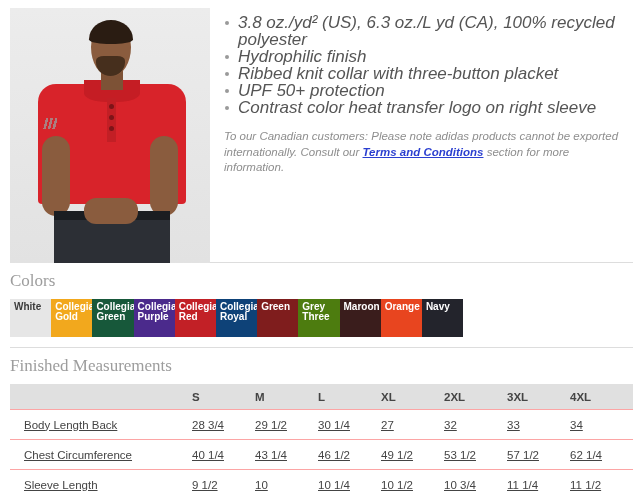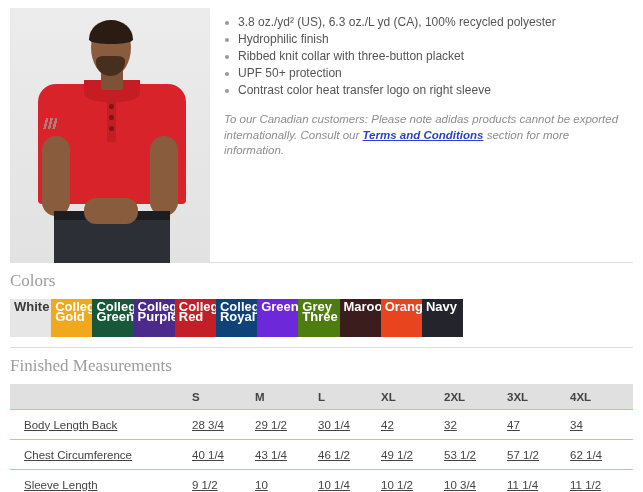--- a/index.html
+++ b/index.html
@@ -145,23 +145,24 @@
     padding: 6px 22px 0 14px;
   }
   ul.feature-list {
     list-style: none;
     margin: 0;
     padding: 0;
   }
   ul.feature-list li {
     position: relative;
     padding-left: 14px;
-    font-size: 12px;
+    font-size: 17px;
     line-height: 17px;
     color: #555555;
+    font-style: italic;
   }
   ul.feature-list li:before {
     content: "";
     position: absolute;
     left: 1px; top: 7px;
     width: 4px; height: 4px;
     border-radius: 50%;
     background: #9a9a9a;
   }
   .canada-note {
@@ -197,21 +198,21 @@
   .swatch-row {
     display: flex;
     margin: 0 0 10px 10px;
     width: 535px;
   }
   .swatch {
     width: 41.2px;
     height: 38px;
     box-sizing: border-box;
     padding: 3px 3px 0 4px;
-    font-size: 13px;
+    font-size: 10px;
     line-height: 10px;
     font-weight: bold;
     overflow: hidden;
     flex: 0 0 auto;
   }
 
   
   table.measurements {
     border-collapse: collapse;
     width: 610px;
@@ -287,21 +288,21 @@
 
 <div class="section-heading">Colors</div>
 
 <div class="swatch-row">
   <div class="swatch" style="background: rgb(230, 230, 230); color: rgb(58, 58, 58);"><span>White</span></div>
   <div class="swatch" style="background: rgb(242, 168, 29); color: rgb(255, 255, 255);"><span>Collegiate Gold</span></div>
   <div class="swatch" style="background: rgb(23, 88, 58); color: rgb(255, 255, 255);"><span>Collegiate Green</span></div>
   <div class="swatch" style="background: rgb(75, 42, 140); color: rgb(255, 255, 255);"><span>Collegiate Purple</span></div>
   <div class="swatch" style="background: rgb(194, 32, 38); color: rgb(255, 255, 255);"><span>Collegiate Red</span></div>
   <div class="swatch" style="background: rgb(14, 66, 120); color: rgb(255, 255, 255);"><span>Collegiate Royal</span></div>
-  <div class="swatch" style="background: #6d28d9; color: rgb(255, 255, 255);"><span>Green</span></div>
+  <div class="swatch" style="background: #7f1d1d; color: rgb(255, 255, 255);"><span>Green</span></div>
   <div class="swatch" style="background: #4d7c0f; color: rgb(255, 255, 255);"><span>Grey Three</span></div>
   <div class="swatch" style="background: rgb(58, 29, 28); color: rgb(255, 255, 255);"><span>Maroon</span></div>
   <div class="swatch" style="background: rgb(232, 69, 31); color: rgb(255, 255, 255);"><span>Orange</span></div>
   <div class="swatch" style="background: rgb(35, 36, 44); color: rgb(255, 255, 255);"><span>Navy</span></div>
 </div>
 
 <div class="divider"></div>
 
 <div class="section-heading">Finished Measurements</div>
 
@@ -317,23 +318,23 @@
       <th class="col-size">3XL</th>
       <th class="col-size">4XL</th>
     </tr>
   </thead>
   <tbody>
     <tr>
       <td class="col-label">Body Length Back</td>
       <td>28 3/4</td>
       <td>29 1/2</td>
       <td>30 1/4</td>
-      <td>42</td>
+      <td>27</td>
       <td>32</td>
-      <td>47</td>
+      <td>33</td>
       <td>34</td>
     </tr>
     <tr>
       <td class="col-label">Chest Circumference</td>
       <td>40 1/4</td>
       <td>43 1/4</td>
       <td>46 1/2</td>
       <td>49 1/2</td>
       <td>53 1/2</td>
       <td>57 1/2</td>

